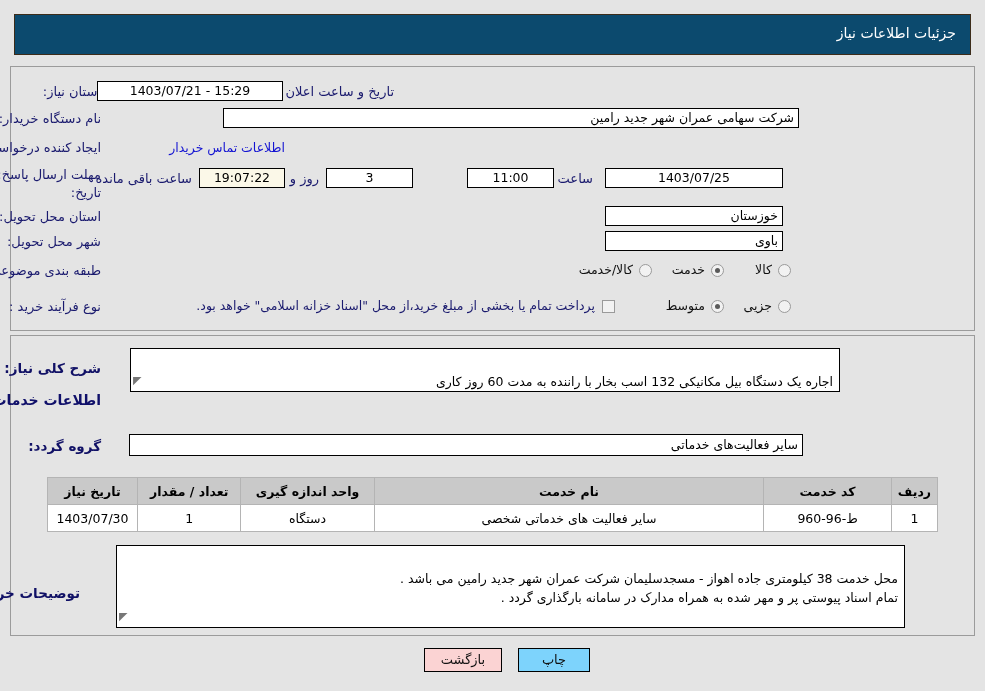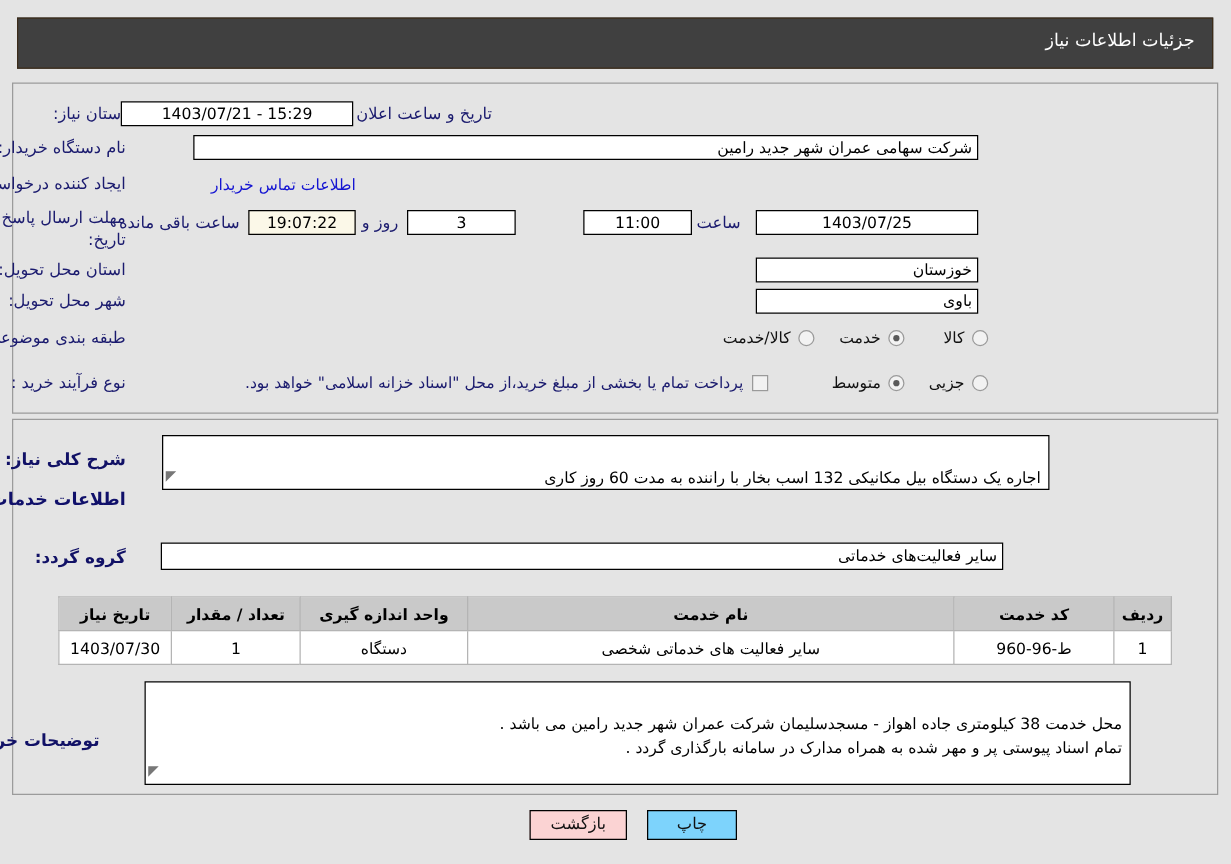--- a/index.html
+++ b/index.html
@@ -77,21 +77,21 @@
     border: 7px solid #b9b9b9;
     border-radius: 50%;
     opacity: .5;
   }
 
   
   .titlebar {
     position: absolute;
     left: 14px; top: 14px;
     width: 957px; height: 41px;
-    background: #404040;
+    background: #0c4a6e;
     border: 1px solid #3c2c1a;
     z-index: 3;
   }
   .titlebar-text {
     position: absolute;
     right: 14px; top: 10px;
     color: #ffffff;
     font-size: 14px;
     font-family: "DejaVu Sans", sans-serif;
   }
@@ -279,21 +279,21 @@
   </div>
 
   <div class="panel" id="panel-top"></div>
 
   <div class="lbl" style="right:884px; top:84px;">استان نیاز:</div>
 
   <div class="lbl" style="right:591px; top:84px;">تاریخ و ساعت اعلان عمومی:</div>
   <div class="fld center" style="right:702px; top:81px; width:186px;">15:29 - 1403/07/21</div>
 
   <div class="lbl" style="right:884px; top:111px;">نام دستگاه خریدار:</div>
-  <div class="fld right" style="right:202px; top:108px; width:628px;">شرکت سهامی عمران شهر جدید رامین</div>
+  <div class="fld right" style="right:186px; top:108px; width:576px;">شرکت سهامی عمران شهر جدید رامین</div>
 
   <div class="lbl" style="right:884px; top:140px;">ایجاد کننده درخواست:</div>
   <div class="link" style="right:700px; top:140px;">اطلاعات تماس خریدار</div>
 
   <div class="lbl" style="right:884px; top:167px;">مهلت ارسال پاسخ: تا</div>
   <div class="lbl" style="right:884px; top:185px;">تاریخ:</div>
   <div class="fld center" style="right:202px; top:168px; width:178px;">1403/07/25</div>
   <div class="lbl" style="right:392px; top:171px;">ساعت</div>
   <div class="fld center" style="right:431px; top:168px; width:87px;">11:00</div>
   <div class="fld center" style="right:572px; top:168px; width:87px;">3</div>

